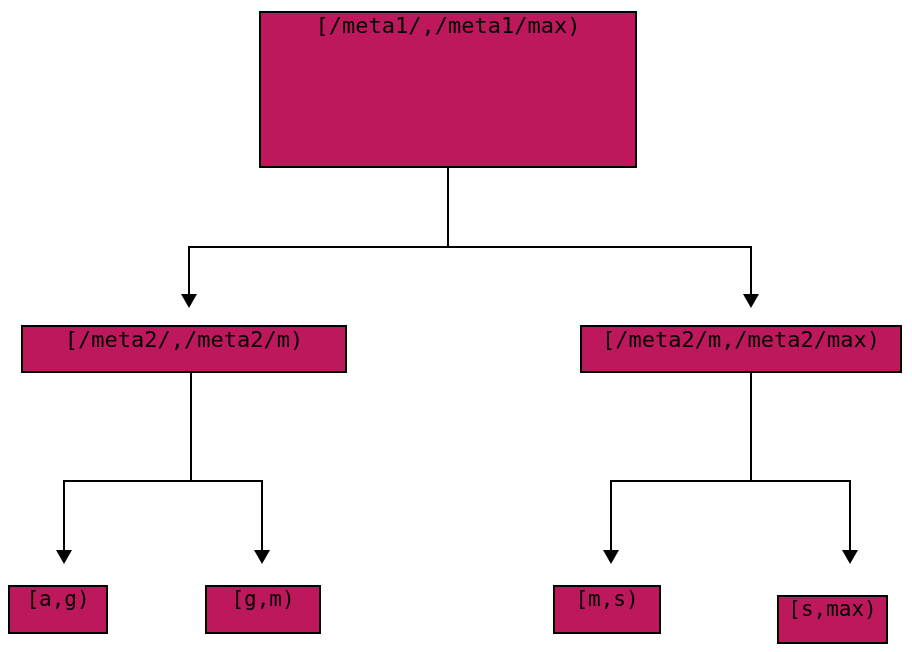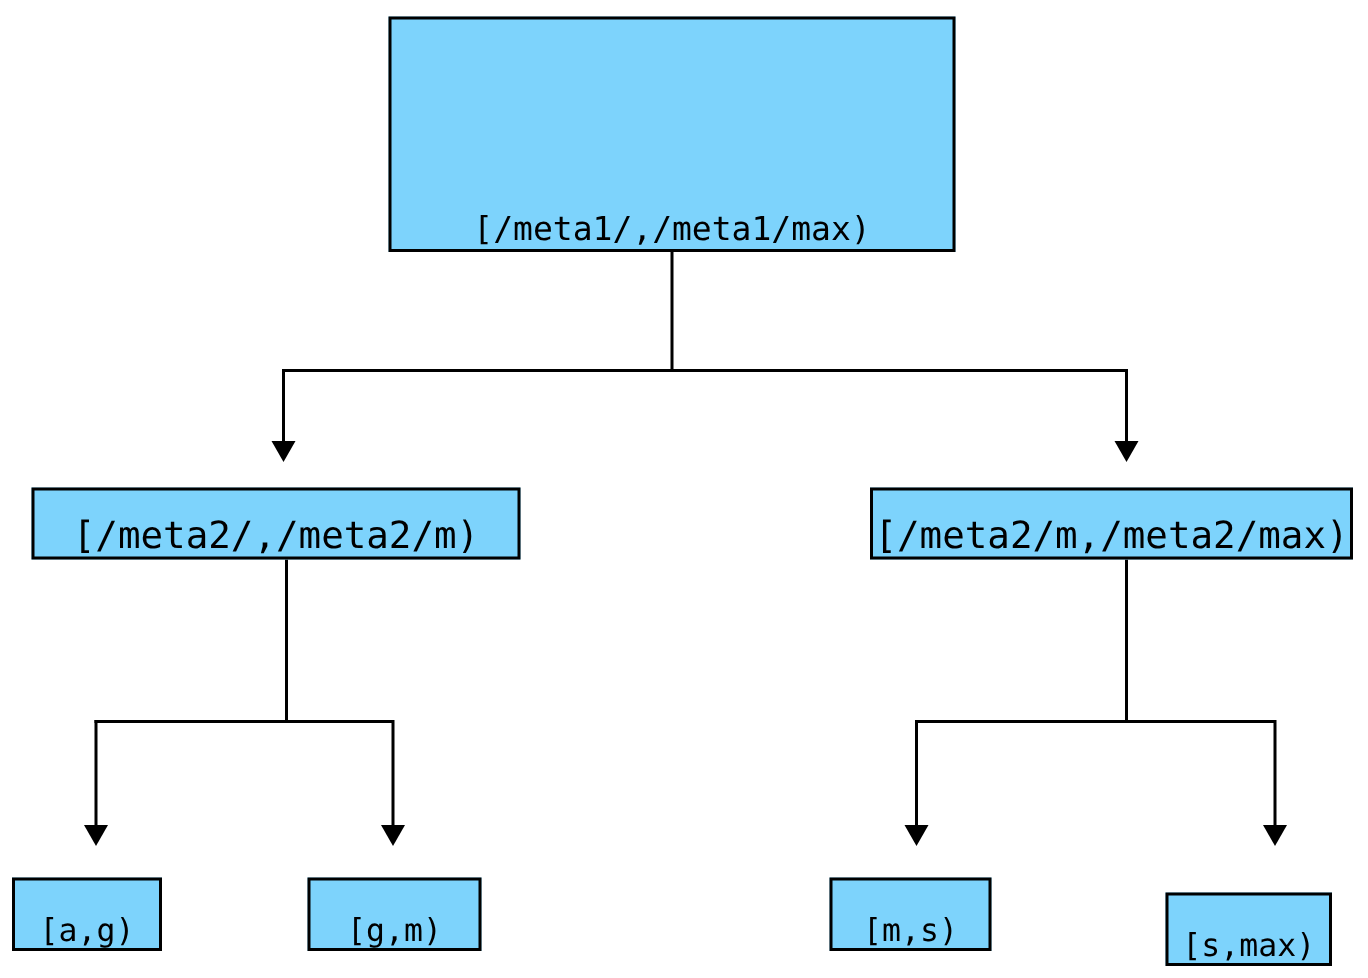--- a/index.html
+++ b/index.html
@@ -15,35 +15,35 @@
     position: relative;
     width: 912px;
     height: 652px;
     background: #ffffff;
     overflow: hidden;
   }
   .node {
     position: absolute;
     box-sizing: border-box;
     border: 2px solid #000000;
-    background: #7dd3fc;
+    background: #be185d;
     display: flex;
-    align-items: flex-end;
+    align-items: flex-start;
     justify-content: center;
     color: #000000;
     font-family: "DejaVu Sans Mono", monospace;
     white-space: nowrap;
   }
   .node-label {
     font-family: "DejaVu Sans Mono", monospace;
     color: #000000;
     letter-spacing: 0px;
   }
   .node-root .node-label { font-size: 22px; }
-  .node-mid  .node-label { font-size: 25px; }
+  .node-mid  .node-label { font-size: 22px; }
   .node-leaf .node-label { font-size: 21px; }
 
   .edge-v, .edge-h {
     position: absolute;
     background: #000000;
   }
   .edge-v { width: 2px; }
   .edge-h { height: 2px; }
 
   .arrowhead {

